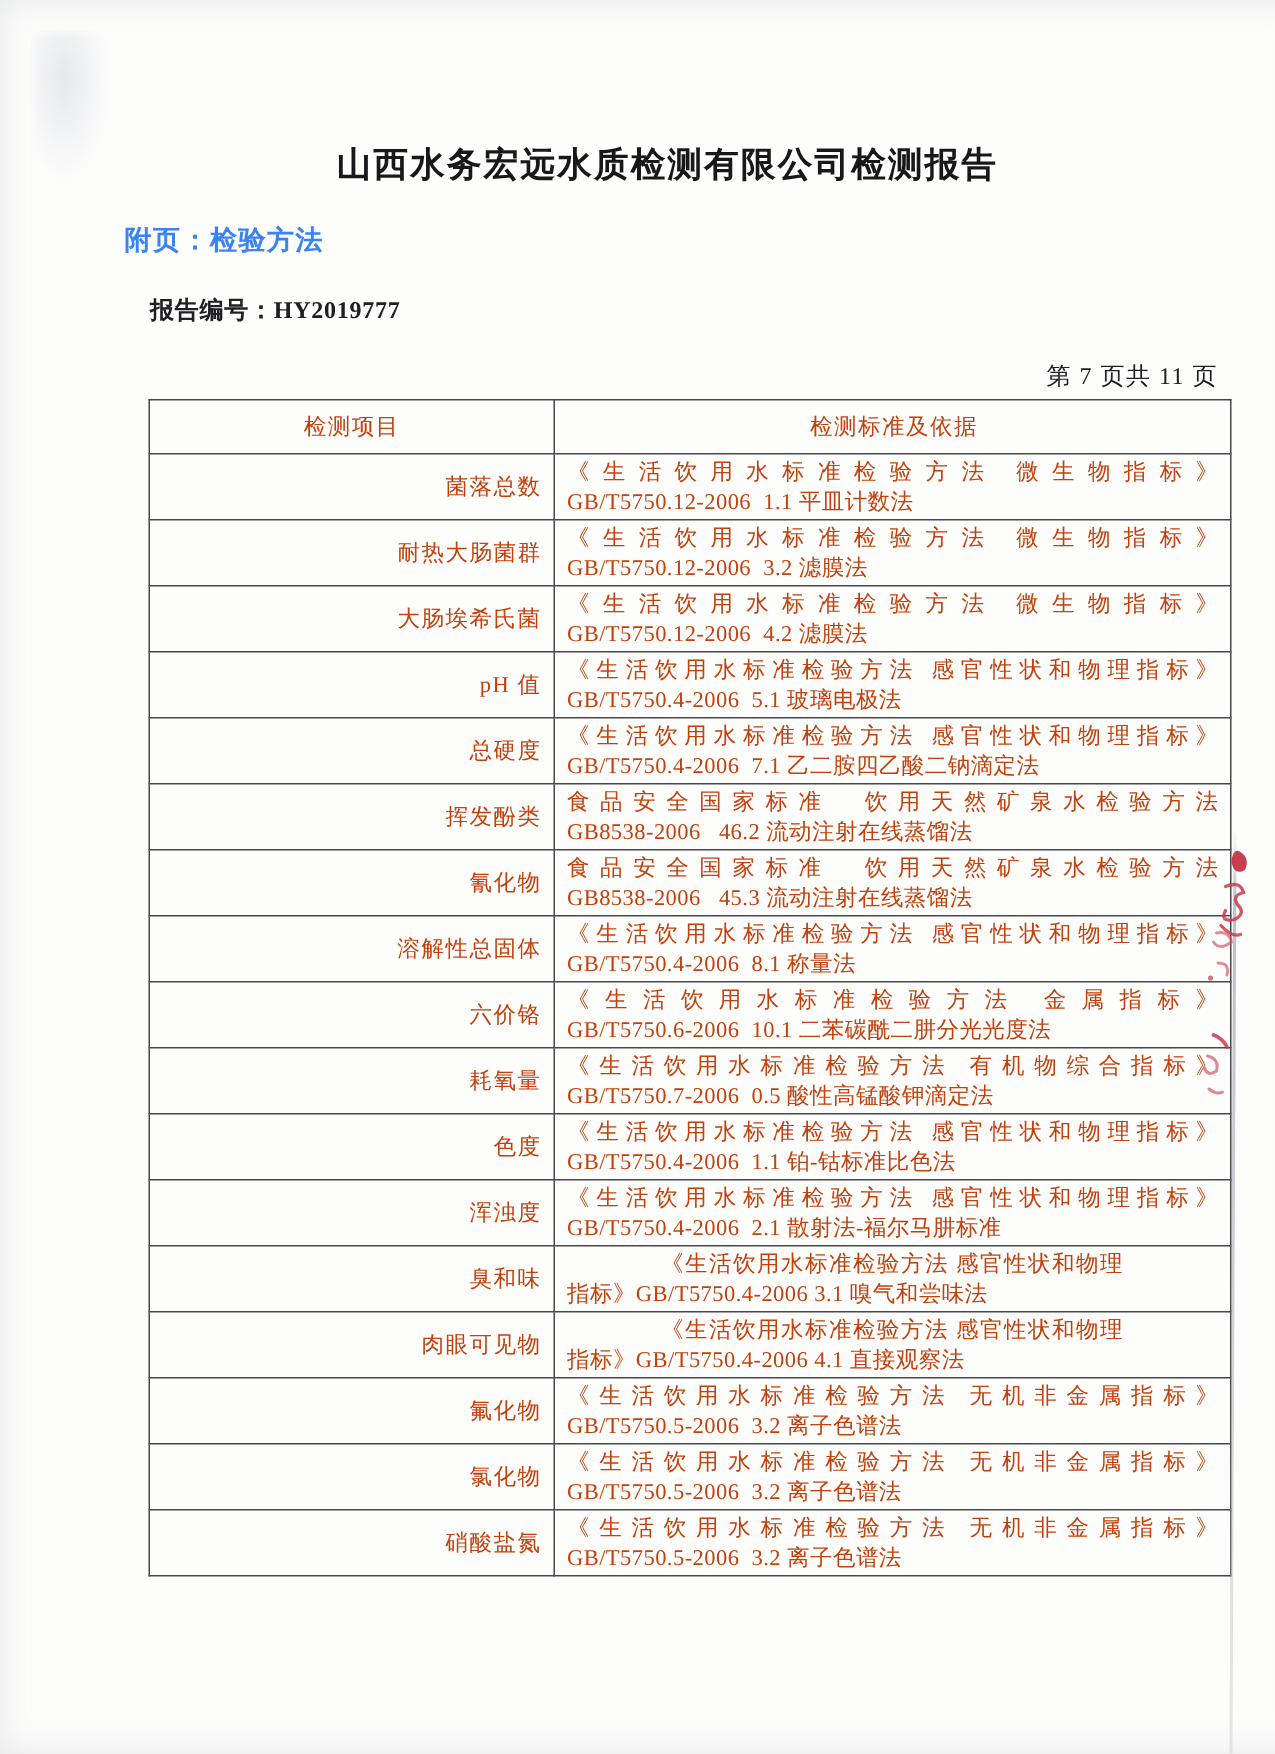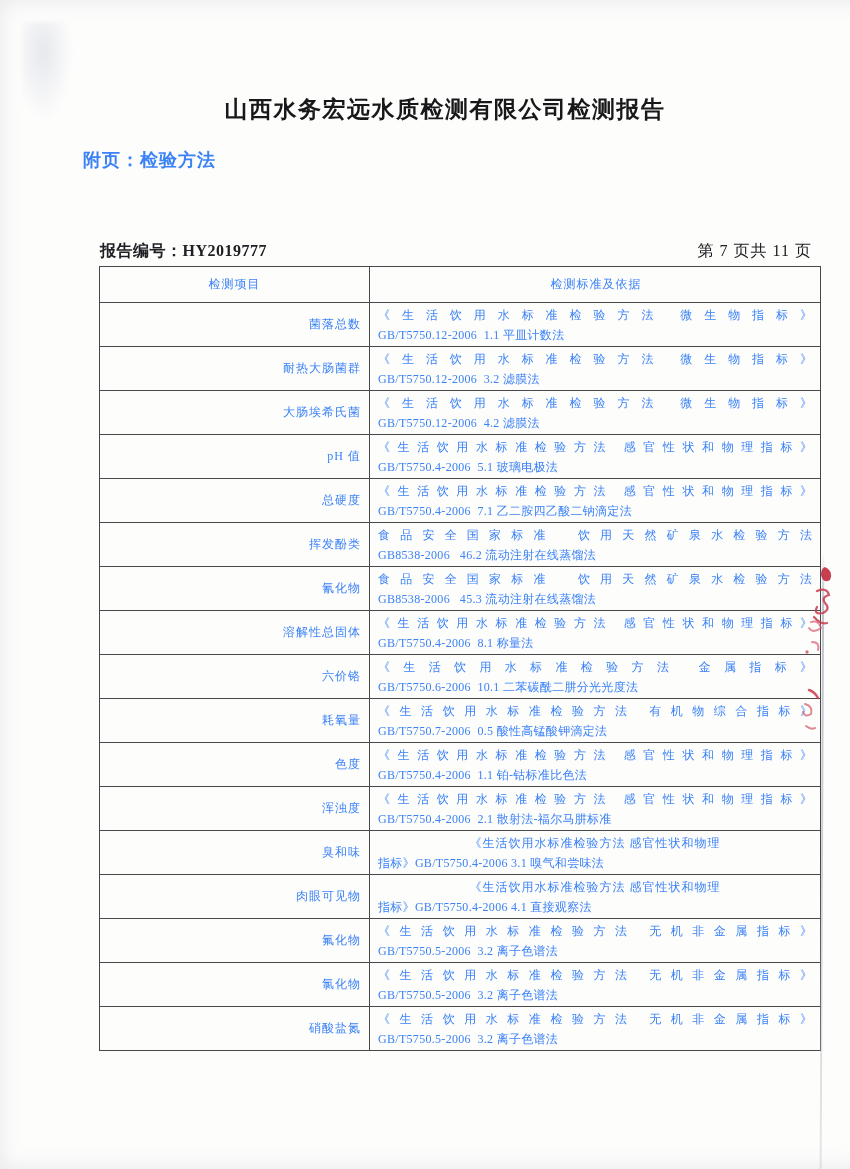--- a/index.html
+++ b/index.html
@@ -40,34 +40,34 @@
     font-size: 18px;
     font-weight: bold;
     letter-spacing: 1px;
     color: #3b82f6;
   }
   .meta-row {
     width: 712px;
     margin: 25px 0 0 80px;
     display: flex;
     justify-content: space-between;
-    align-items: flex-end;
+    align-items: flex-start;
     font-size: 16px;
     color: #202024;
   }
   .meta-row .report-no { letter-spacing: 0.5px; font-weight: 600; }
   .meta-row .page-indicator { letter-spacing: 1px; margin-top: 44px; }
 
   table.methods-table {
     margin: 4px 0 0 79px;
     width: 721px;
     border-collapse: collapse;
     table-layout: fixed;
-    font-size: 12px;
-    color: #3b82f6;
+    font-size: 15px;
+    color: #c2410c;
   }
   table.methods-table td, table.methods-table th {
     border: 1.6px solid #47474c;
     vertical-align: middle;
     padding: 1px 8px;
     font-weight: normal;
   }
   col.c1 { width: 270px; }
   col.c2 { width: 451px; }
   tr.row-header th { height: 33px; }

